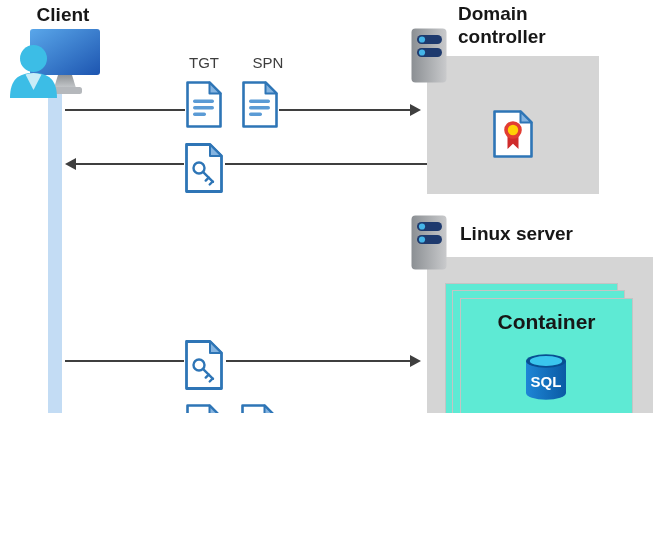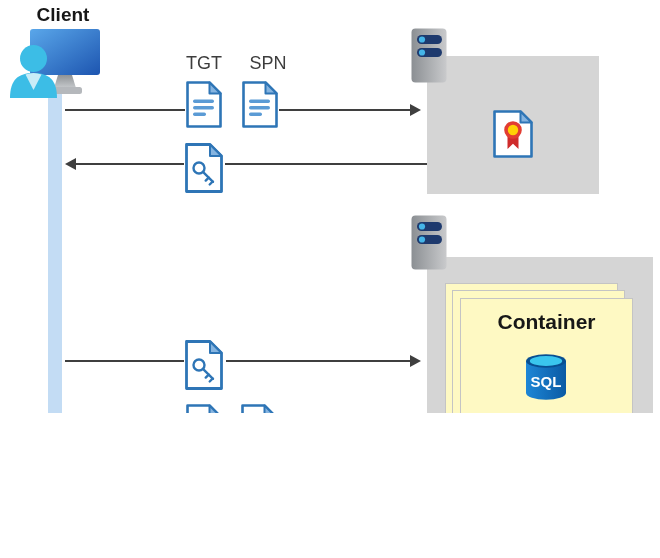--- a/index.html
+++ b/index.html
@@ -6,31 +6,31 @@
   .canvas{
     position:relative;width:660px;height:413px;background:#ffffff;overflow:hidden;
     font-family:"Liberation Sans", sans-serif;
   }
   .abs{position:absolute;}
   .band{
     position:absolute;left:48px;top:86px;width:14px;height:461px;
     background:var(--band-blue,#c3dcf4);
   }
   .heading{font-weight:700;color:#171717;font-size:19px;line-height:23px;}
-  .plain{color:var(--text-dark,#3d3d3d);font-size:18px;line-height:22px;}
+  .plain{color:var(--text-dark,#3d3d3d);font-size:15px;line-height:22px;}
   .center{text-align:center;}
   .h-line{position:absolute;height:2px;background:var(--arrow,#3f3f3f);}
   .ah-right{position:absolute;width:0;height:0;
     border-top:6px solid transparent;border-bottom:6px solid transparent;
     border-left:11px solid var(--arrow,#3f3f3f);}
   .ah-left{position:absolute;width:0;height:0;
     border-top:6px solid transparent;border-bottom:6px solid transparent;
     border-right:11px solid var(--arrow,#3f3f3f);}
   .graybox{position:absolute;background:var(--box-gray,#d5d5d5);}
-  .page{position:absolute;width:173px;height:222px;background:#fef9c3;
+  .page{position:absolute;width:173px;height:222px;background:#5eead4;
     border:1px solid #c4c4c4;box-sizing:border-box;}
   svg{display:block;}
 </style>
 </head>
 <body>
 
 <div class="canvas">
 
   <svg width="0" height="0" style="position:absolute" aria-hidden="true">
     <defs>
@@ -66,20 +66,21 @@
   </svg>
 
   <div class="graybox" style="left:427px;top:56px;width:172px;height:138px;"></div>
   <svg class="abs" style="left:411px;top:28px;" width="36" height="55" viewBox="0 0 36 55">
     <rect x="0.5" y="0.5" width="35" height="54" rx="4" fill="url(#gSrv)"></rect>
     <rect x="6" y="7" width="25" height="9" rx="4.5" style="fill:var(--server-navy,#1e3a6e)"></rect>
     <circle cx="11" cy="11.5" r="3.1" style="fill:var(--server-dot-cyan,#45b5e8)"></circle>
     <rect x="6" y="20" width="25" height="9" rx="4.5" style="fill:var(--server-navy,#1e3a6e)"></rect>
     <circle cx="11" cy="24.5" r="3.1" style="fill:var(--server-dot-cyan,#45b5e8)"></circle>
   </svg>
+  <div class="abs heading" style="left:458px;top:2px;width:130px;">Domain controller</div>
   <svg class="abs" style="left:492px;top:110px;" width="42" height="48" viewBox="0 0 42 48">
     <path d="M2.5 1.5 H28.5 L39.5 12.5 V46.5 H2.5 Z" fill="#ffffff" style="stroke:var(--doc-blue,#2e75b6)" stroke-width="2.6" stroke-linejoin="round"></path>
     <path d="M28.5 1.5 L39.5 12.5 H28.5 Z" style="fill:var(--fold-blue,#85b4e0);stroke:var(--doc-blue,#2e75b6)" stroke-width="2" stroke-linejoin="round"></path>
     <path d="M15.5 24 H26.5 V39 L21 33.8 L15.5 39 Z" style="fill:var(--cert-ribbon-red,#cf2b2b)"></path>
     <circle cx="21" cy="20" r="7" style="fill:var(--cert-center-yellow,#ffd205);stroke:var(--cert-ring-red,#e23d32)" stroke-width="3.6"></circle>
   </svg>
 
   <div class="abs plain center" style="left:185px;top:52px;width:38px;">TGT</div>
   <div class="abs plain center" style="left:249px;top:52px;width:38px;">SPN</div>
   <div class="h-line" style="left:65px;top:109px;width:120px;"></div>
@@ -116,20 +117,21 @@
   </svg>
 
   <div class="graybox" style="left:427px;top:257px;width:226px;height:281px;"></div>
   <svg class="abs" style="left:411px;top:215px;" width="36" height="55" viewBox="0 0 36 55">
     <rect x="0.5" y="0.5" width="35" height="54" rx="4" fill="url(#gSrv)"></rect>
     <rect x="6" y="7" width="25" height="9" rx="4.5" style="fill:var(--server-navy,#1e3a6e)"></rect>
     <circle cx="11" cy="11.5" r="3.1" style="fill:var(--server-dot-cyan,#45b5e8)"></circle>
     <rect x="6" y="20" width="25" height="9" rx="4.5" style="fill:var(--server-navy,#1e3a6e)"></rect>
     <circle cx="11" cy="24.5" r="3.1" style="fill:var(--server-dot-cyan,#45b5e8)"></circle>
   </svg>
+  <div class="abs heading" style="left:460px;top:222px;width:170px;">Linux server</div>
 
   <div class="page" style="left:445px;top:283px;"></div>
   <div class="page" style="left:452px;top:290px;"></div>
   <div class="page" style="left:460px;top:298px;">
     <div class="abs heading center" style="left:0;top:11px;width:100%;font-size:21px;">Container</div>
     <svg class="abs" style="left:62px;top:53px;" width="46" height="50" viewBox="0 0 46 50">
       <path d="M3 9 V41 A20 6.8 0 0 0 43 41 V9 Z" fill="url(#gSql)"></path>
       <ellipse cx="23" cy="9" rx="20" ry="6.8" style="fill:var(--sql-rim-navy,#084f92)"></ellipse>
       <ellipse cx="23" cy="9" rx="16.2" ry="4.9" style="fill:var(--sql-top-cyan,#3ac6ee)"></ellipse>
       <text x="23" y="35" text-anchor="middle" font-size="15" font-weight="bold" fill="#ffffff" font-family="Liberation Sans, sans-serif">SQL</text>

